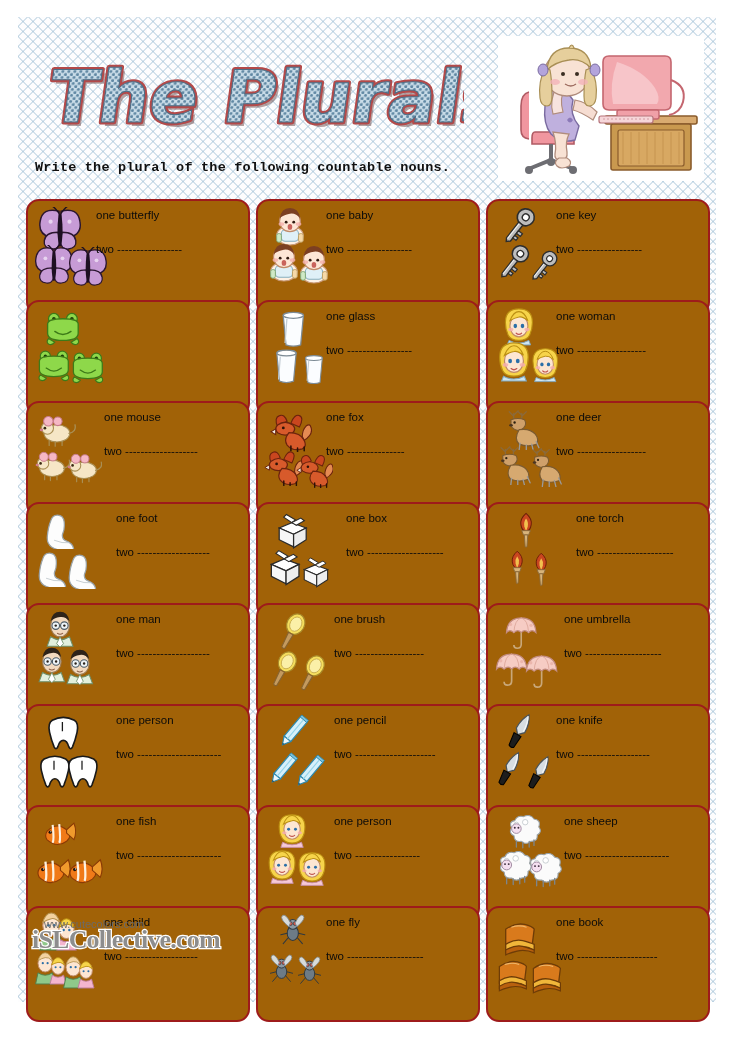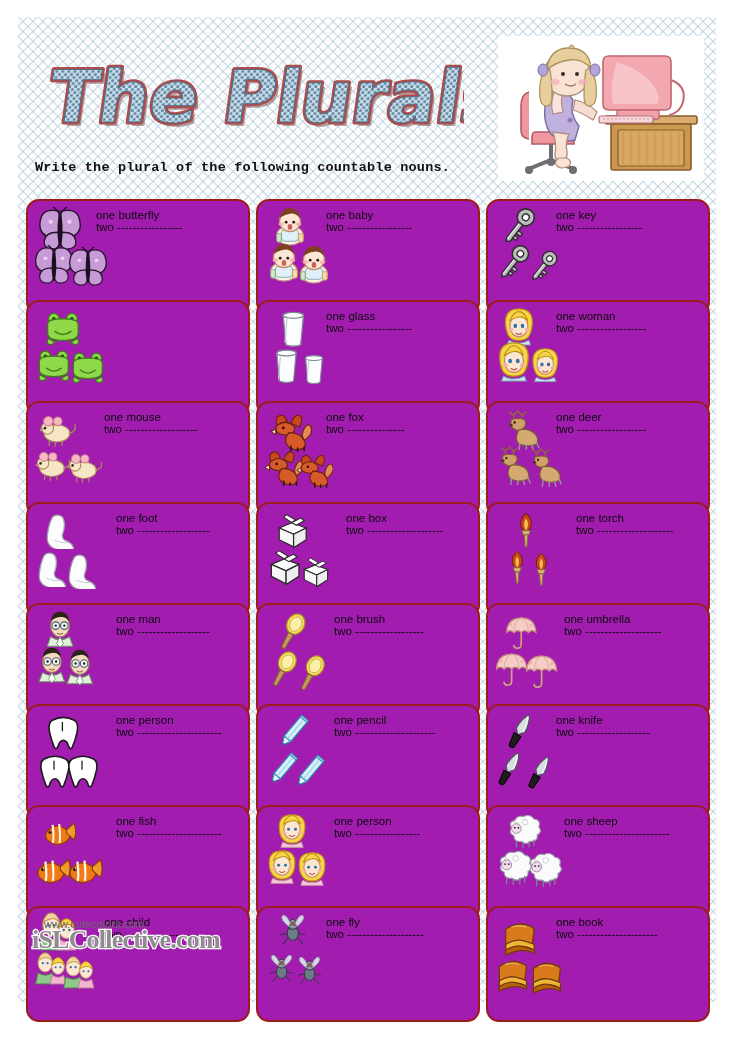--- a/index.html
+++ b/index.html
@@ -34,34 +34,34 @@
     position:absolute;left:35px;top:160px;
     font-size:13.5px;font-weight:bold;color:#111;letter-spacing:.2px;
     font-family:Liberation Mono, monospace;
   }
 
   
   .grid{position:absolute;left:26px;top:199px;width:684px;}
   .row{display:flex;gap:6px;margin-bottom:4px;height:97px;}
   .card{
     position:relative;width:224px;height:116px;box-sizing:border-box;
-    background:#a21caf;border:2.5px solid #9e1b1b;border-radius:13px;
+    background:#a16207;border:2.5px solid #9e1b1b;border-radius:13px;
     overflow:hidden;
   }
   .card .art{
     position:absolute;left:6px;top:4px;width:92px;height:88px;
   }
   .card .art svg{position:absolute;}
   .txt{position:absolute;right:8px;top:8px;width:150px;text-align:left;}
   .sing{
     font-size:11.5px;color:#0b0b0b;font-family:"Liberation Sans", sans-serif;
     white-space:nowrap;
   }
   .plur{
-    font-size:11.5px;color:#0b0b0b;font-family:"Liberation Sans", sans-serif;
+    font-size:11.5px;color:#0b0b0b;margin-top:22px;font-family:"Liberation Sans", sans-serif;
     white-space:normal;line-height:13px;
   }
   .tshift-l .txt{right:auto;left:88px;width:140px;}
   .tshift-c .txt{right:auto;left:76px;width:150px;}
   .tshift-n .txt{right:6px;width:146px;}
 
   
   .watermark{
     position:absolute;left:32px;top:925px;
     font-size:26px;font-weight:bold;color:#8d8d8d;

